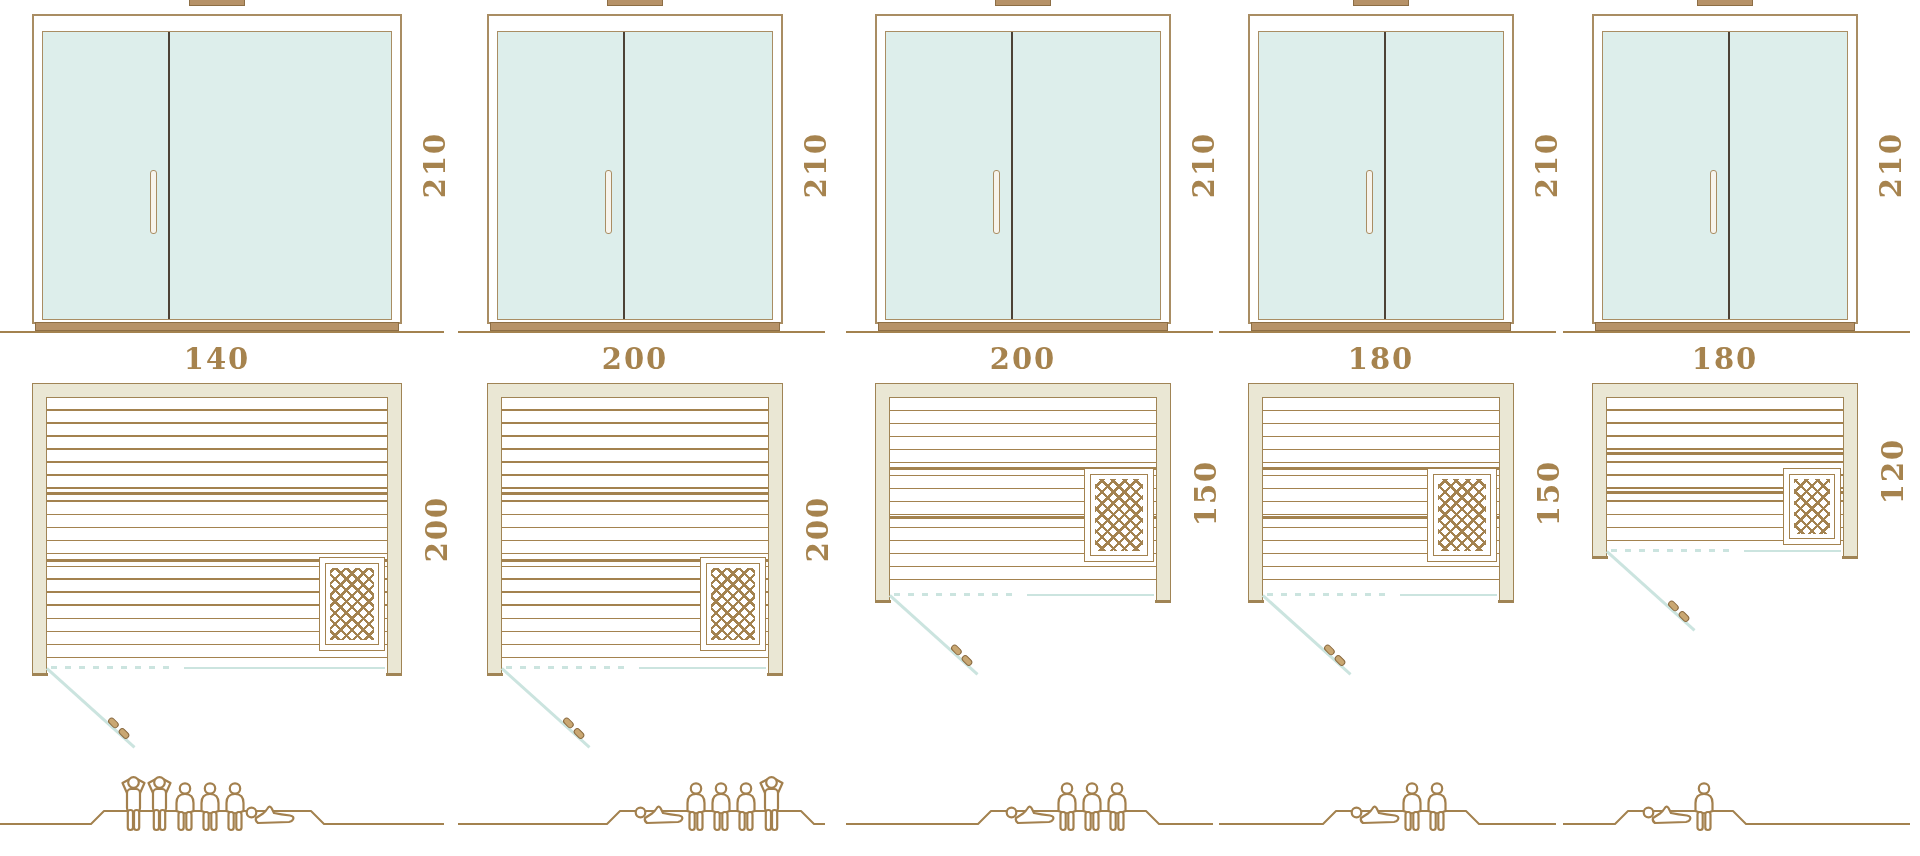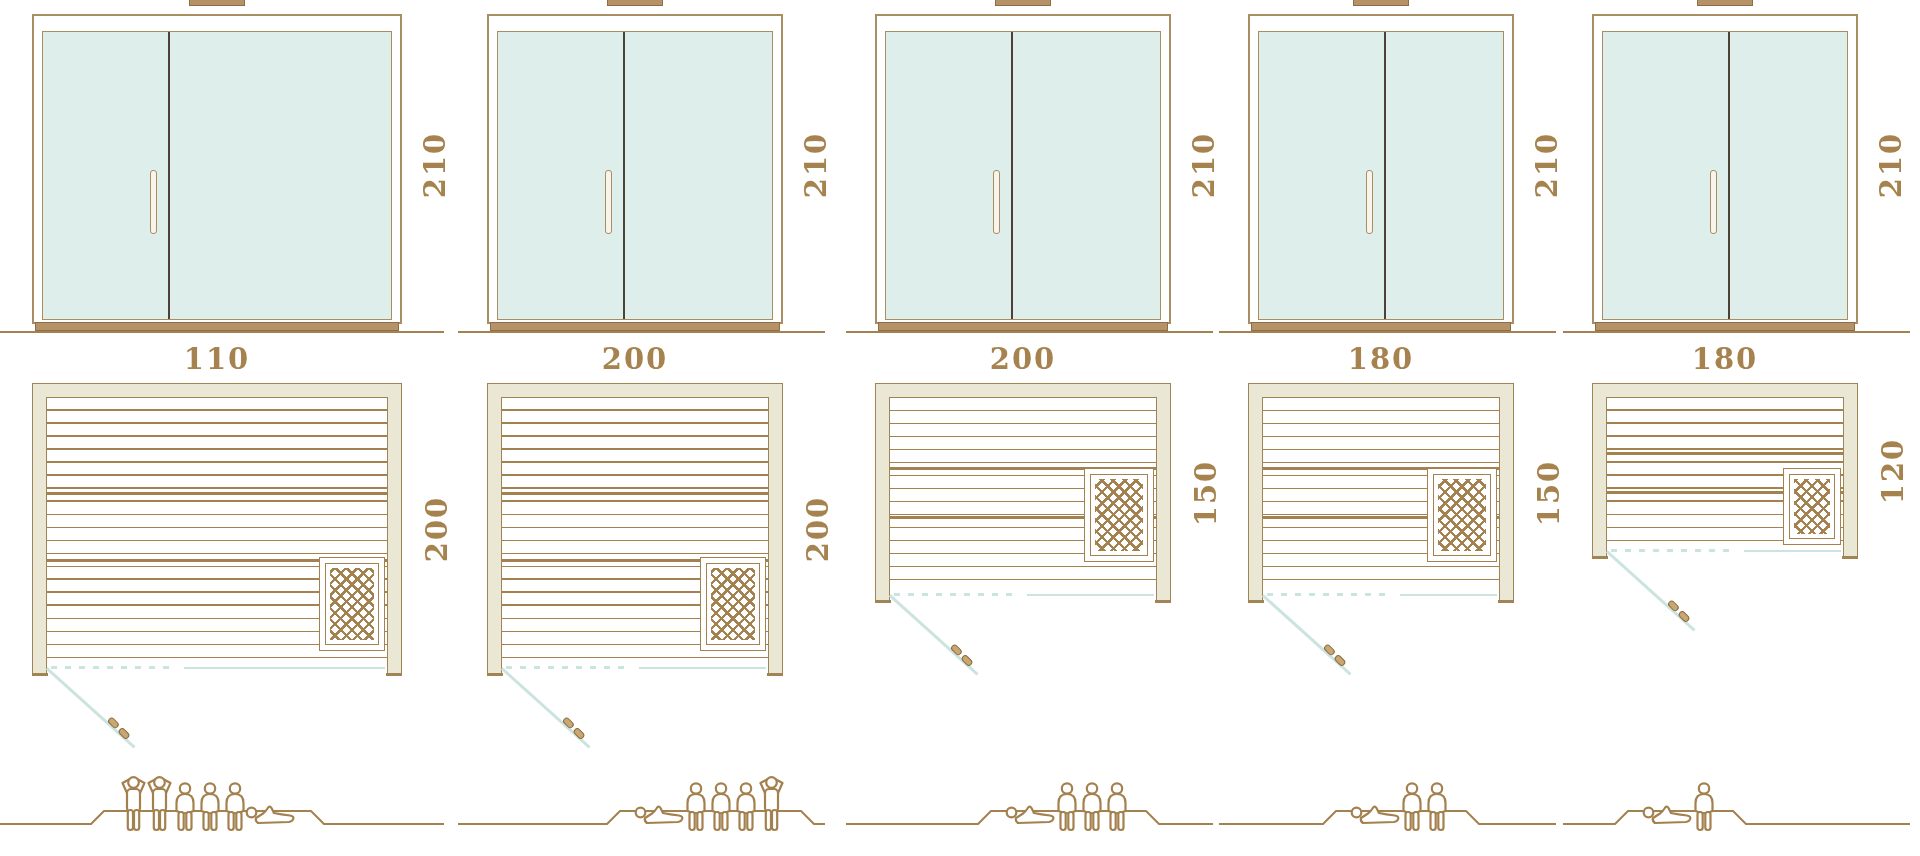--- a/index.html
+++ b/index.html
@@ -15,21 +15,21 @@
     <div class="abs" style="left: 0px; top: 331px; width: 444px; height: 2px; background: rgb(163, 130, 79);"></div>
     <div class="abs" style="left: 189px; top: 0px; width: 56px; height: 6px; background: rgb(182, 146, 104); border-top: none; border-right: 1.5px solid rgb(141, 110, 69); border-bottom: 1.5px solid rgb(141, 110, 69); border-left: 1.5px solid rgb(141, 110, 69); border-image: initial; box-sizing: border-box;"></div>
     <div class="abs" style="left: 32px; top: 14px; width: 370px; height: 310px; border: 2px solid rgb(169, 141, 99); background: rgb(255, 255, 255); box-sizing: border-box;">
       <div class="abs" style="inset: 15px 8px 2px; background: rgb(221, 238, 235); border: 1.5px solid rgb(169, 141, 99); box-sizing: border-box;">
         <div class="abs" style="left: 125px; top: 0px; bottom: 0px; width: 2px; background: rgb(76, 66, 54);"></div>
         <div class="abs" style="left: 107px; top: calc(50% - 6px); width: 7px; height: 64px; background: rgb(247, 244, 236); border: 1.5px solid rgb(169, 141, 99); border-radius: 3px; box-sizing: border-box;"></div>
       </div>
     </div>
     <div class="abs" style="left: 35px; top: 322px; width: 364px; height: 9px; background: rgb(182, 146, 104); border: 1px solid rgb(141, 110, 69); box-sizing: border-box;"></div>
     <div class="abs dim" style="left: 410px; top: 140px; width: 50px; height: 50px; display: flex; align-items: center; justify-content: center; transform: rotate(-90deg);">210</div>
-    <div class="abs dim" style="left: 32px; top: 342px; width: 370px; height: 34px; text-align: center;">110</div>
+    <div class="abs dim" style="left: 32px; top: 342px; width: 370px; height: 34px; text-align: center;">140</div>
     <div class="abs" style="left: 32px; top: 383px; width: 370px; height: 292px; background: rgb(234, 231, 212); border-top: 1.5px solid rgb(160, 132, 85); border-right: 1.5px solid rgb(160, 132, 85); border-bottom: none; border-left: 1.5px solid rgb(160, 132, 85); border-image: initial; box-sizing: border-box;">
       <div class="abs" style="inset: 13px 13px 0px; background: rgb(255, 255, 255); border-top: 1.5px solid rgb(160, 132, 85); border-right: 1.5px solid rgb(160, 132, 85); border-bottom: none; border-left: 1.5px solid rgb(160, 132, 85); border-image: initial; box-sizing: border-box;">
         <div class="abs" style="inset: 0px 0px 10px; background: repeating-linear-gradient(transparent 0px, transparent 11.5px, rgb(163, 130, 79) 11.5px, rgb(163, 130, 79) 13px);"></div>
         <div class="abs" style="left: 0px; top: 34%; width: 100%; height: 3px; background: rgb(163, 130, 79);"></div>
         <div class="abs" style="left: 0px; top: 58%; width: 100%; height: 3px; background: rgb(163, 130, 79);"></div>
         <div class="abs" style="right: 2px; width: 66px; height: 94px; background: rgb(255, 255, 255); border: 1.5px solid rgb(163, 130, 79); box-sizing: border-box; bottom: 24px;">
           <div class="abs" style="inset: 5px; border: 1.5px solid rgb(163, 130, 79); box-sizing: border-box;">
             <div class="abs" style="inset: 4px; background: repeating-linear-gradient(45deg, transparent 0px, transparent 5.5px, rgb(163, 130, 79) 5.5px, rgb(163, 130, 79) 8px), repeating-linear-gradient(-45deg, transparent 0px, transparent 5.5px, rgb(163, 130, 79) 5.5px, rgb(163, 130, 79) 8px);"></div>
           </div>
         </div>

